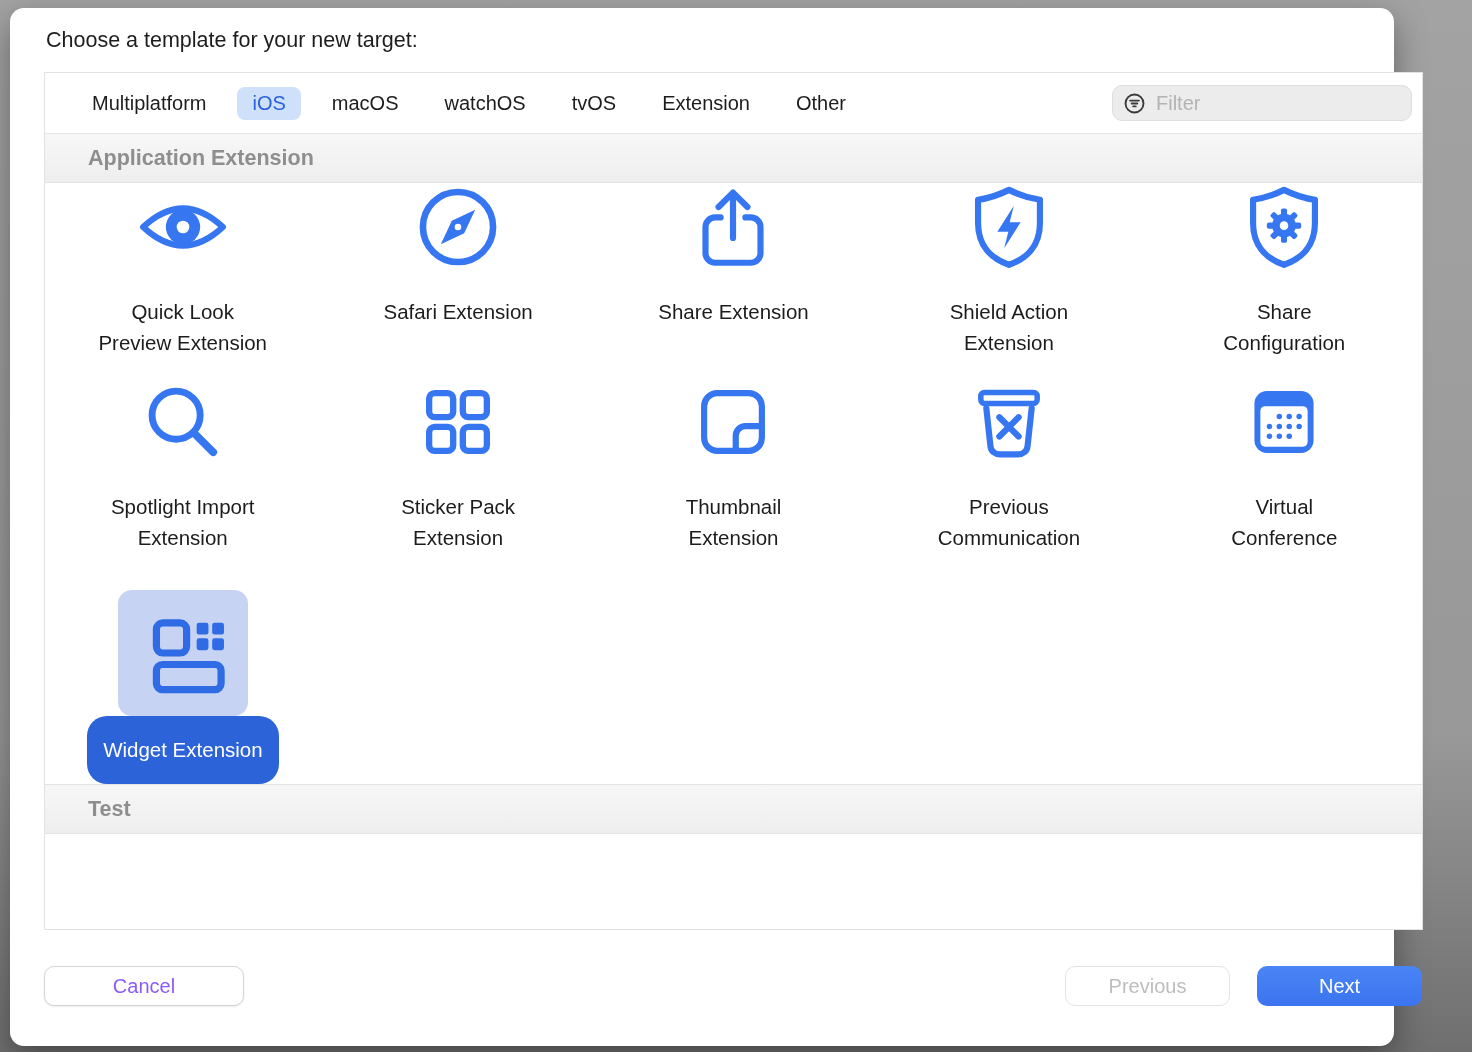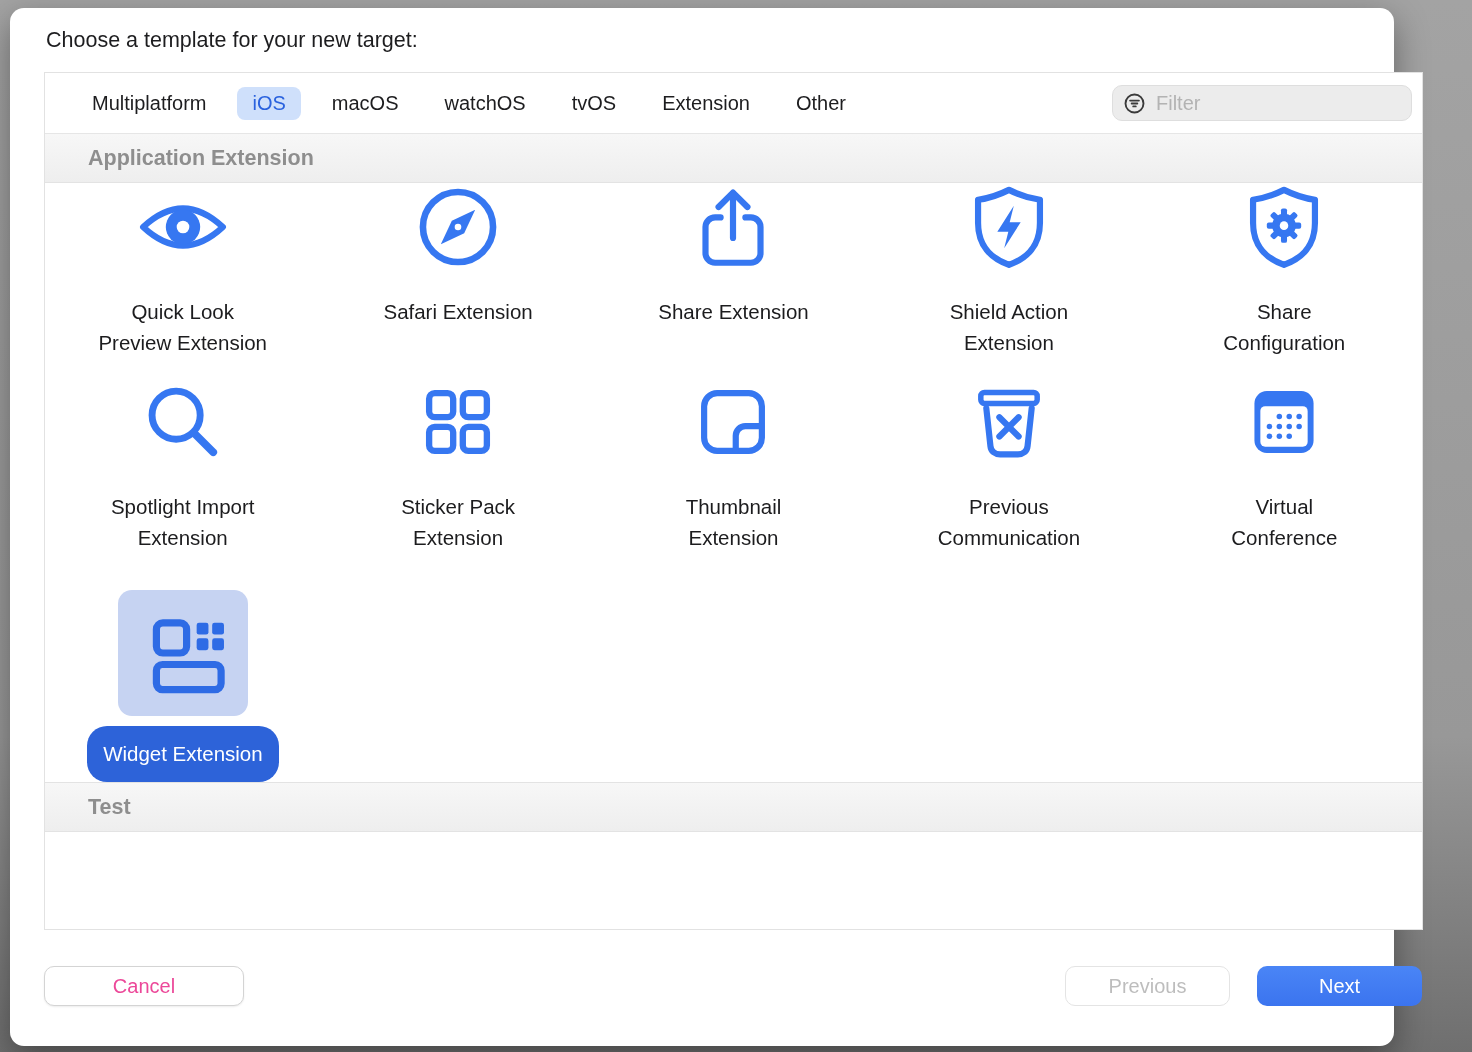--- a/index.html
+++ b/index.html
@@ -27,27 +27,27 @@
   .tpl-grid{display:grid;grid-template-columns:repeat(5,1fr);background:#fff;}
   .cell{grid-row:1;display:flex;flex-direction:column;align-items:center;height:195px;}
   .row2 .cell{grid-row:2;}
   .icon-box{height:88px;width:100px;display:flex;align-items:center;justify-content:center;color:#3677f1;}
   .tpl-label{margin-top:25px;text-align:center;font-size:20.5px;line-height:31px;color:#1c1c1e;}
   .tpl-label span{display:block;}
   
   .widget-cell{display:flex;flex-direction:column;align-items:center;width:275.8px;padding-top:17px;}
   .widget-tile{width:130px;height:126px;border-radius:14px;background:#c6d3f2;
     display:flex;align-items:center;justify-content:center;color:#2e6be5;}
-  .widget-pill{margin-top:10px;background:#2d63d9;color:#fff;font-size:20.5px;
-    padding:16px 16px;border-radius:20px;}
+  .widget-pill{background:#2d63d9;color:#fff;font-size:20.5px;
+    padding:22px 16px;border-radius:20px;}
   .strip{height:12px;background:#fff;}
   
   .btn{position:absolute;top:958px;height:40px;border-radius:10px;font-size:20px;
     display:flex;align-items:center;justify-content:center;box-sizing:border-box;cursor:default;}
-  .btn.cancel{left:34px;width:200px;background:#fff;border:1px solid #d4d4d4;color:#ec4899;
+  .btn.cancel{left:34px;width:200px;background:#fff;border:1px solid #d4d4d4;color:#8b5cf6;
     box-shadow:0 1px 2px rgba(0,0,0,.08);}
   .btn.prev{left:1055px;width:165px;background:#fff;border:1px solid #e4e4e4;color:#bdbdbd;}
   .btn.next{left:1247px;width:165px;background:linear-gradient(180deg,#4a85f6 0%,#3b74ef 100%);color:#fff;border:none;}
   svg{display:block;}
 </style>
 </head>
 <body>
 
 <div class="sheet">
   <div class="dlg-title">Choose a template for your new target:</div>

